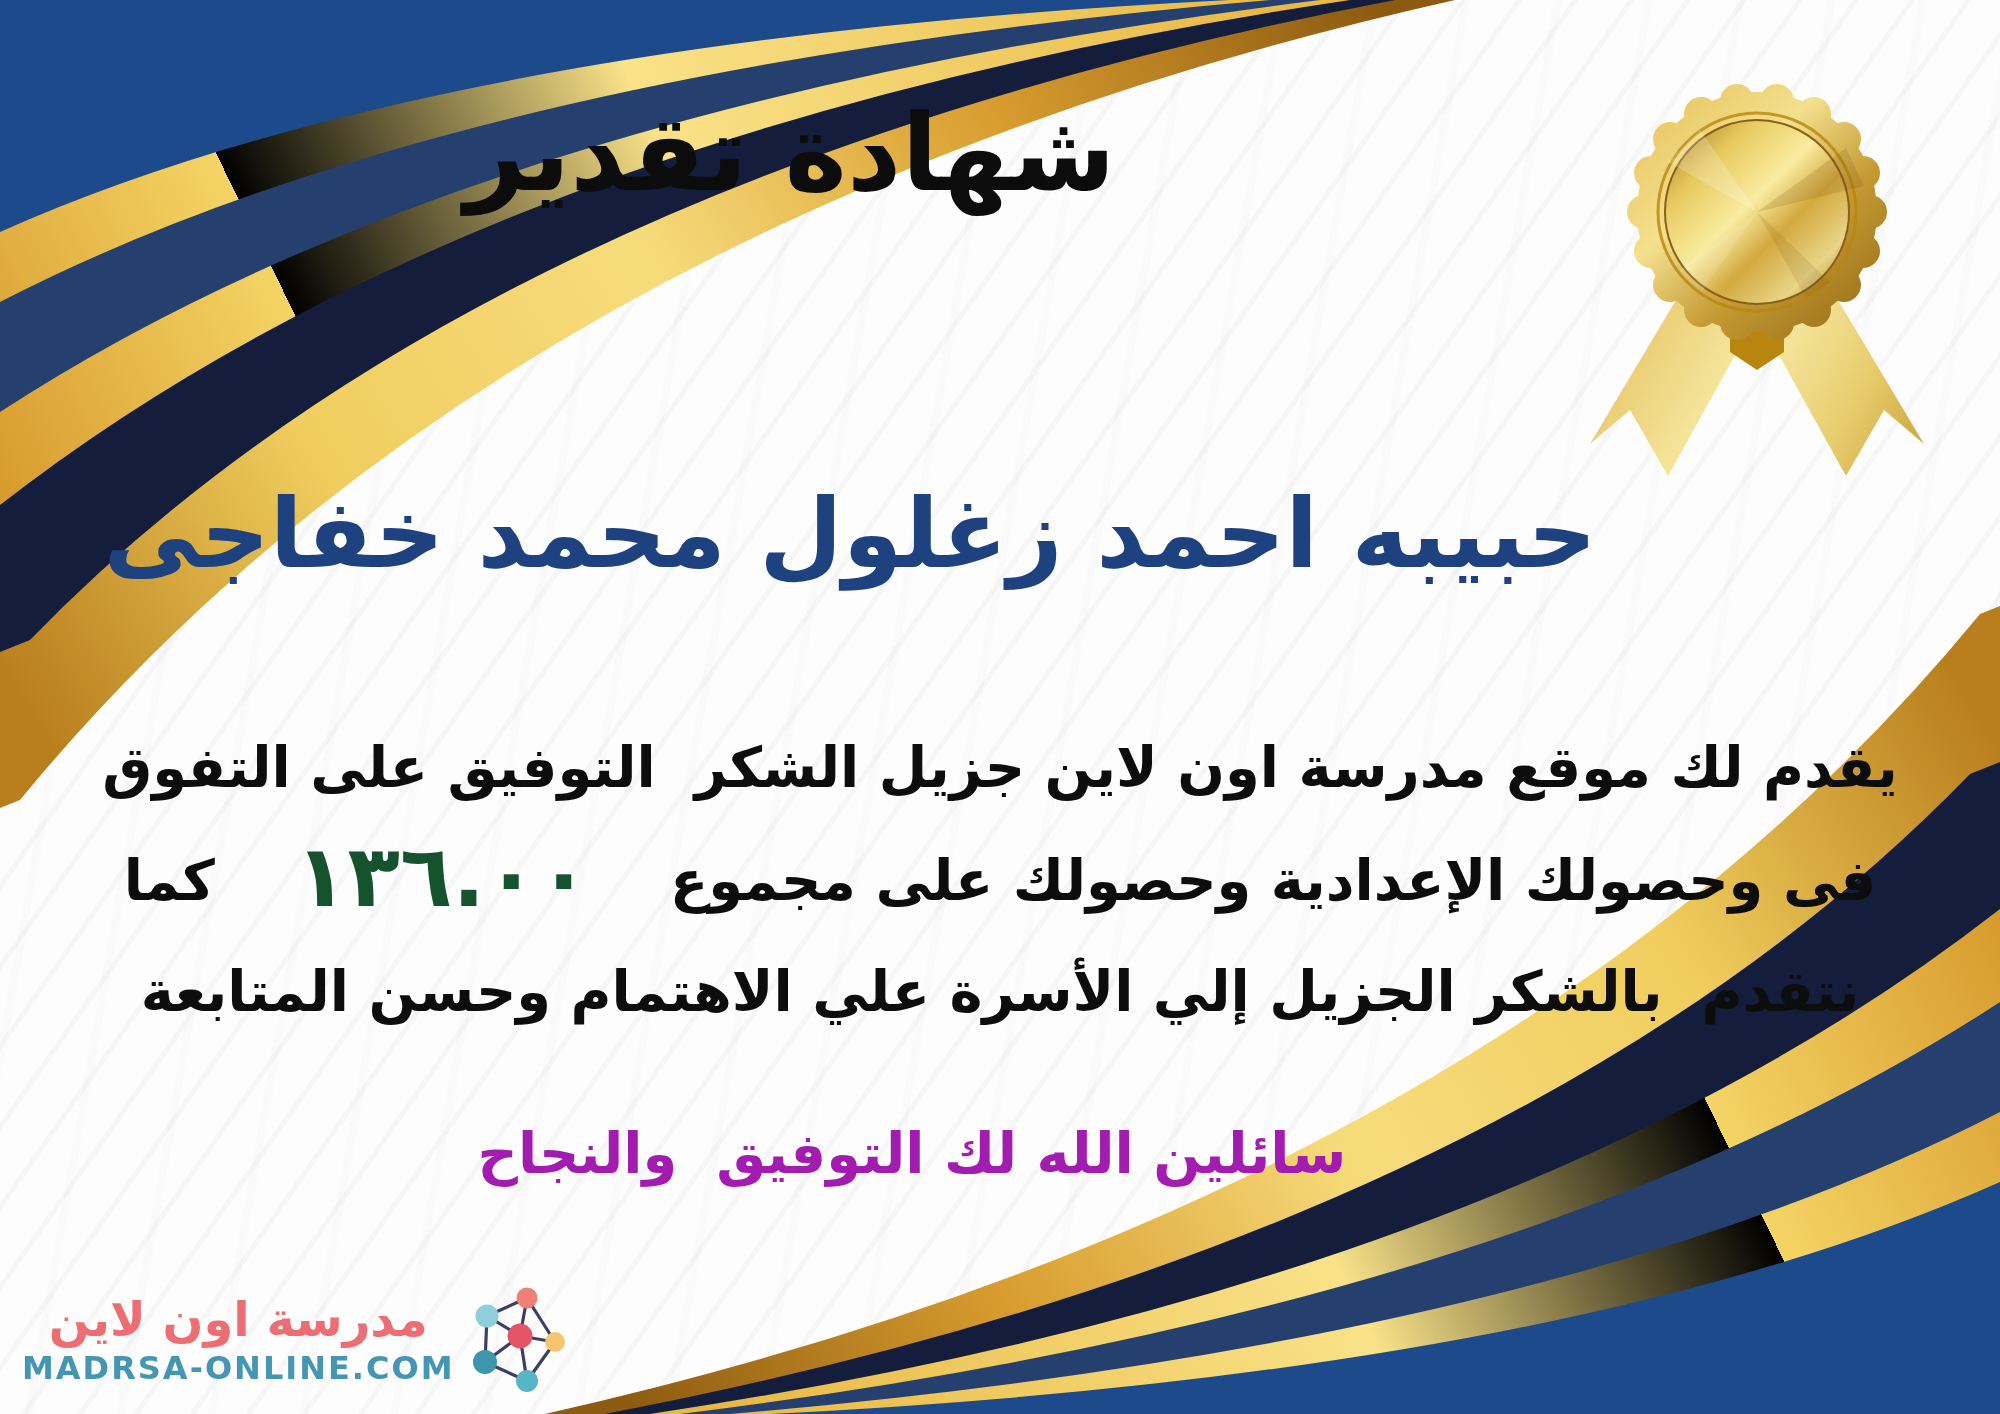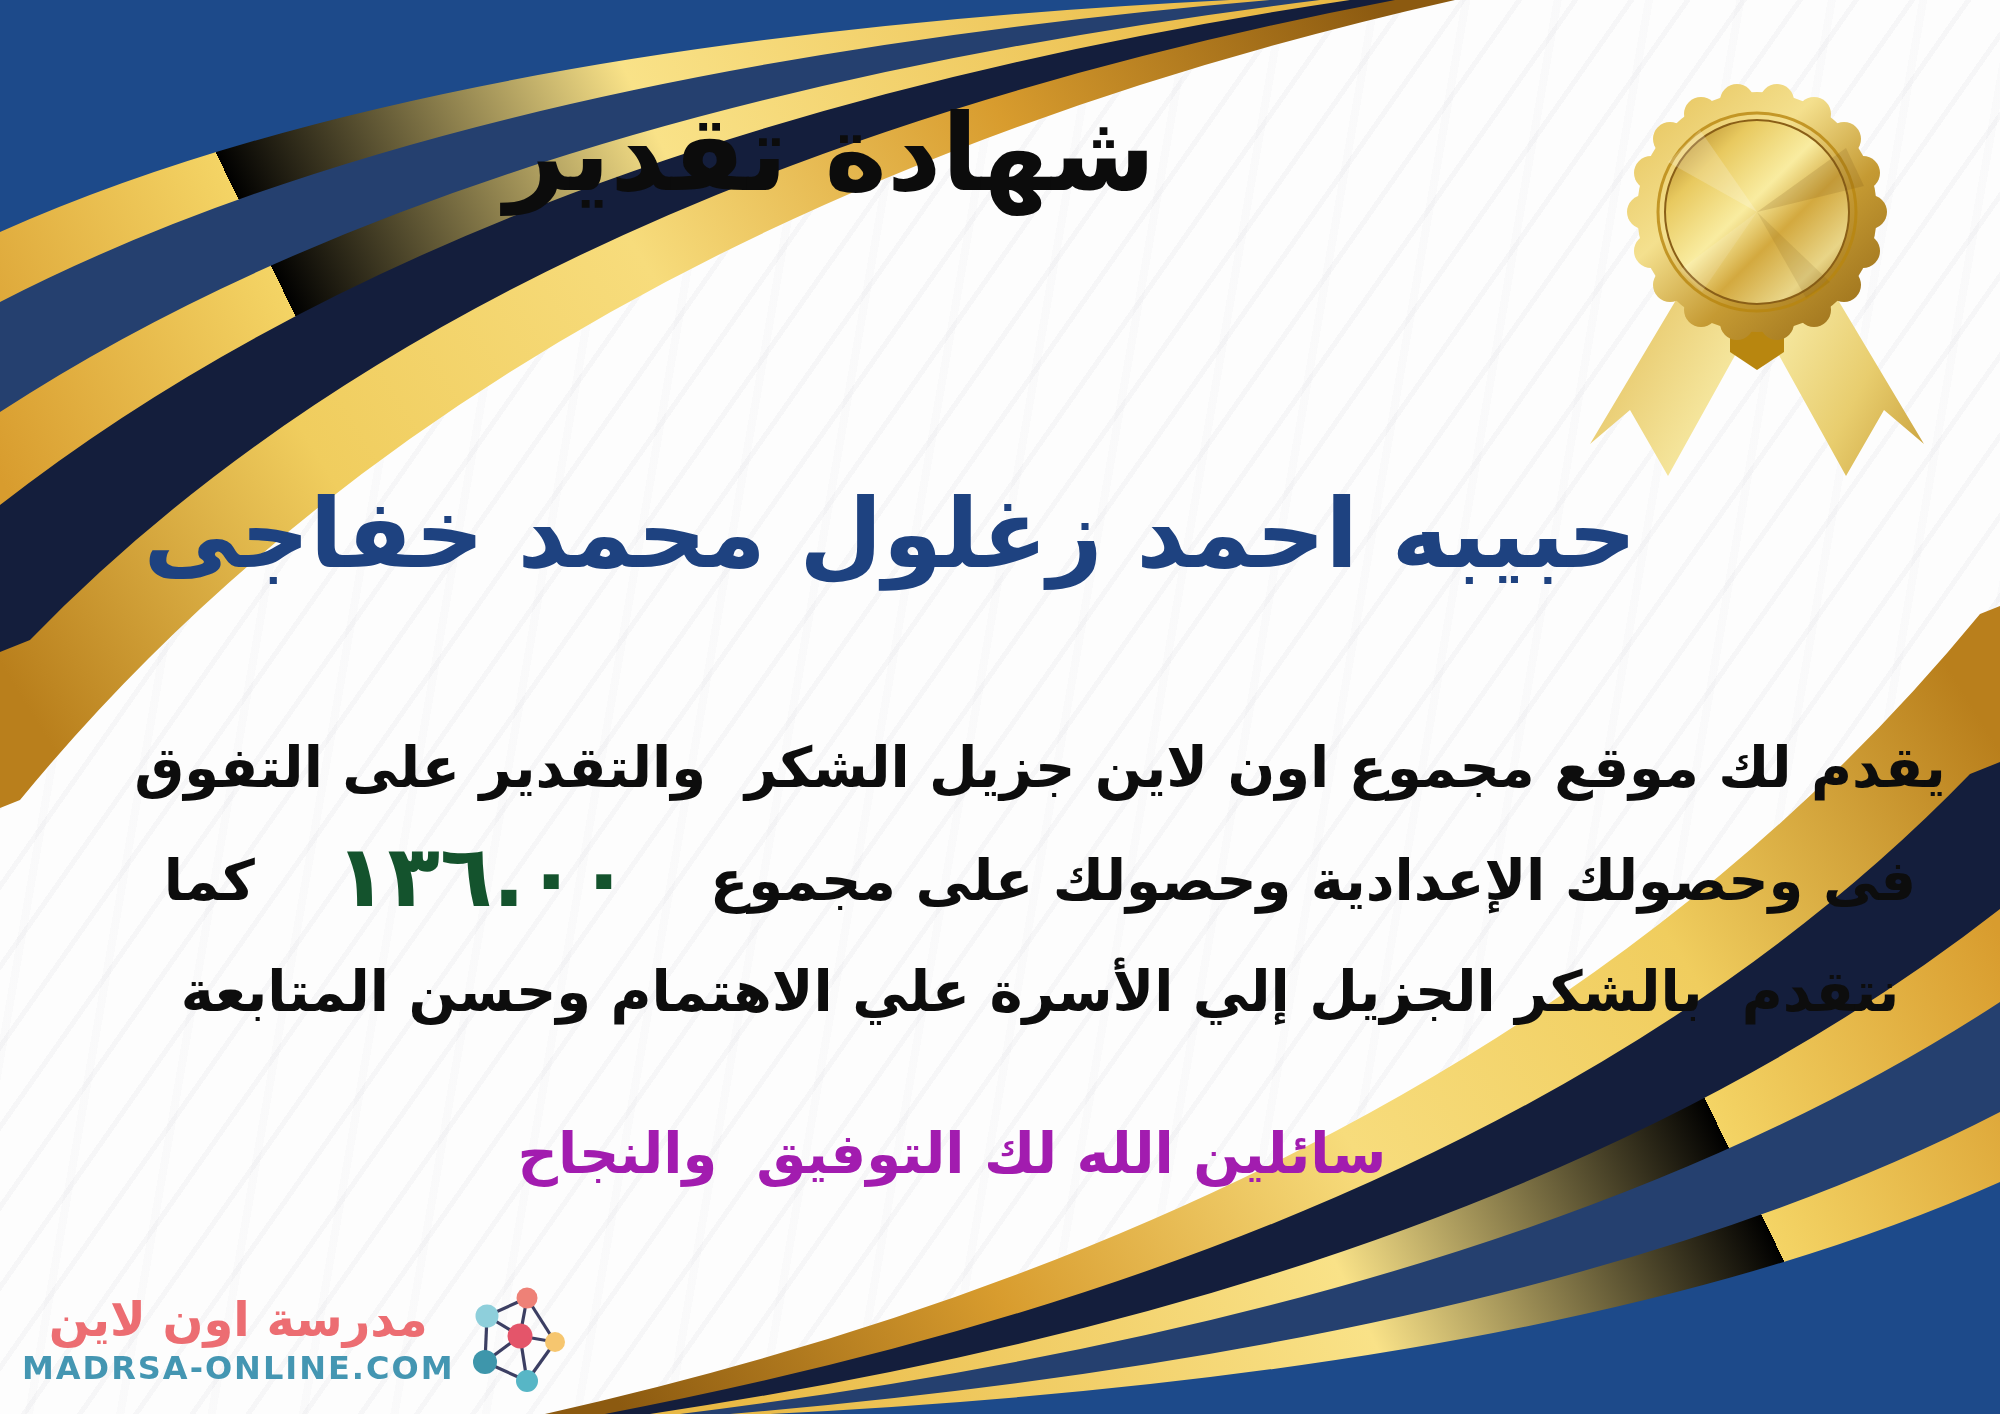--- a/index.html
+++ b/index.html
@@ -9,21 +9,21 @@
     font-family:"DejaVu Sans","Liberation Sans",sans-serif;
   }
   
   .page::before{
     content:"";position:absolute;inset:0;z-index:0;pointer-events:none;
     background:
       repeating-linear-gradient(125deg, rgba(130,130,150,0.055) 0 5px, rgba(255,255,255,0) 5px 46px),
       repeating-linear-gradient(100deg, rgba(160,160,175,0.035) 0 8px, rgba(255,255,255,0) 8px 90px);
   }
   svg.decor{position:absolute;inset:0;z-index:1;}
-  .txt{position:absolute;z-index:2;padding-left:40px;}
+  .txt{position:absolute;z-index:2;}
   .title{
     left:0;top:92px;width:1580px;text-align:center;
     font-size:106px;font-weight:700;color:#0c0c0c;letter-spacing:-1px;
     white-space:pre;
   }
   .student-name{
     left:0;top:478px;width:1700px;text-align:center;
     font-size:96px;font-weight:700;color:#1e4280;white-space:pre;
   }
   .body-block{left:0;top:712px;width:2000px;text-align:center;color:#0d0d0d;}
@@ -143,21 +143,21 @@
       <polygon points="1757,212 1680,270 1702,292" fill="#ffffff" opacity="0.12"></polygon>
       <polygon points="1757,212 1830,282 1806,298" fill="#6d4a10" opacity="0.12"></polygon>
     </g>
   </svg>
 
   <div class="txt title" dir="rtl">شهادة تقدير</div>
 
   <div class="txt student-name" dir="rtl">حبيبه احمد زغلول محمد خفاجى</div>
 
   <div class="txt body-block" dir="rtl">
-    <div class="body-line">يقدم لك موقع مجموع اون لاين جزيل الشكر  والتقدير على التفوق</div>
+    <div class="body-line">يقدم لك موقع مدرسة اون لاين جزيل الشكر  التوفيق على التفوق</div>
     <div class="score-line">
       <span class="part">فى وحصولك الإعدادية وحصولك على مجموع</span>
       <span class="score">١٣٦.٠٠</span>
       <span class="part">كما</span>
     </div>
     <div class="body-line">نتقدم  بالشكر الجزيل إلي الأسرة علي الاهتمام وحسن المتابعة</div>
   </div>
 
   <div class="txt closing" dir="rtl">سائلين الله لك التوفيق  والنجاح</div>
 

